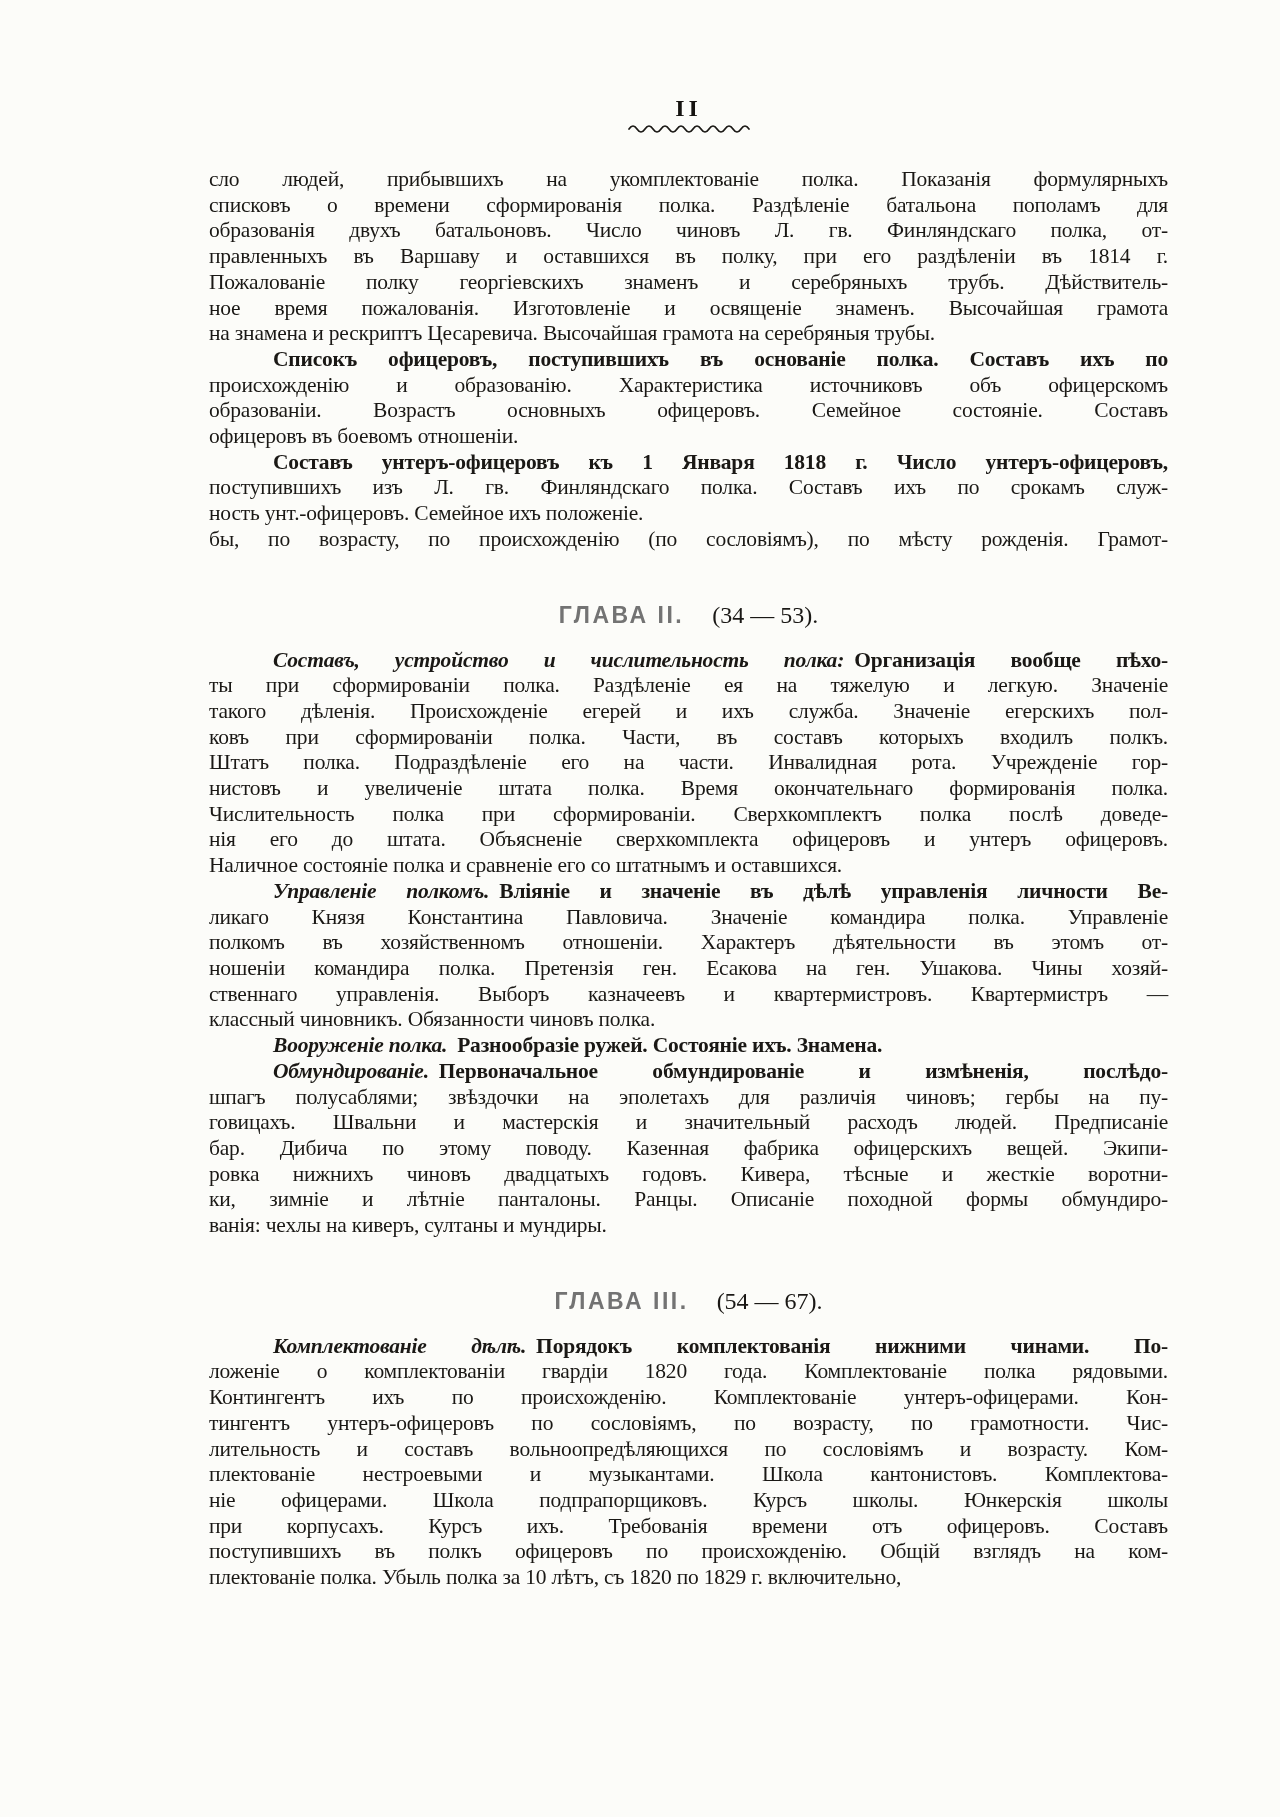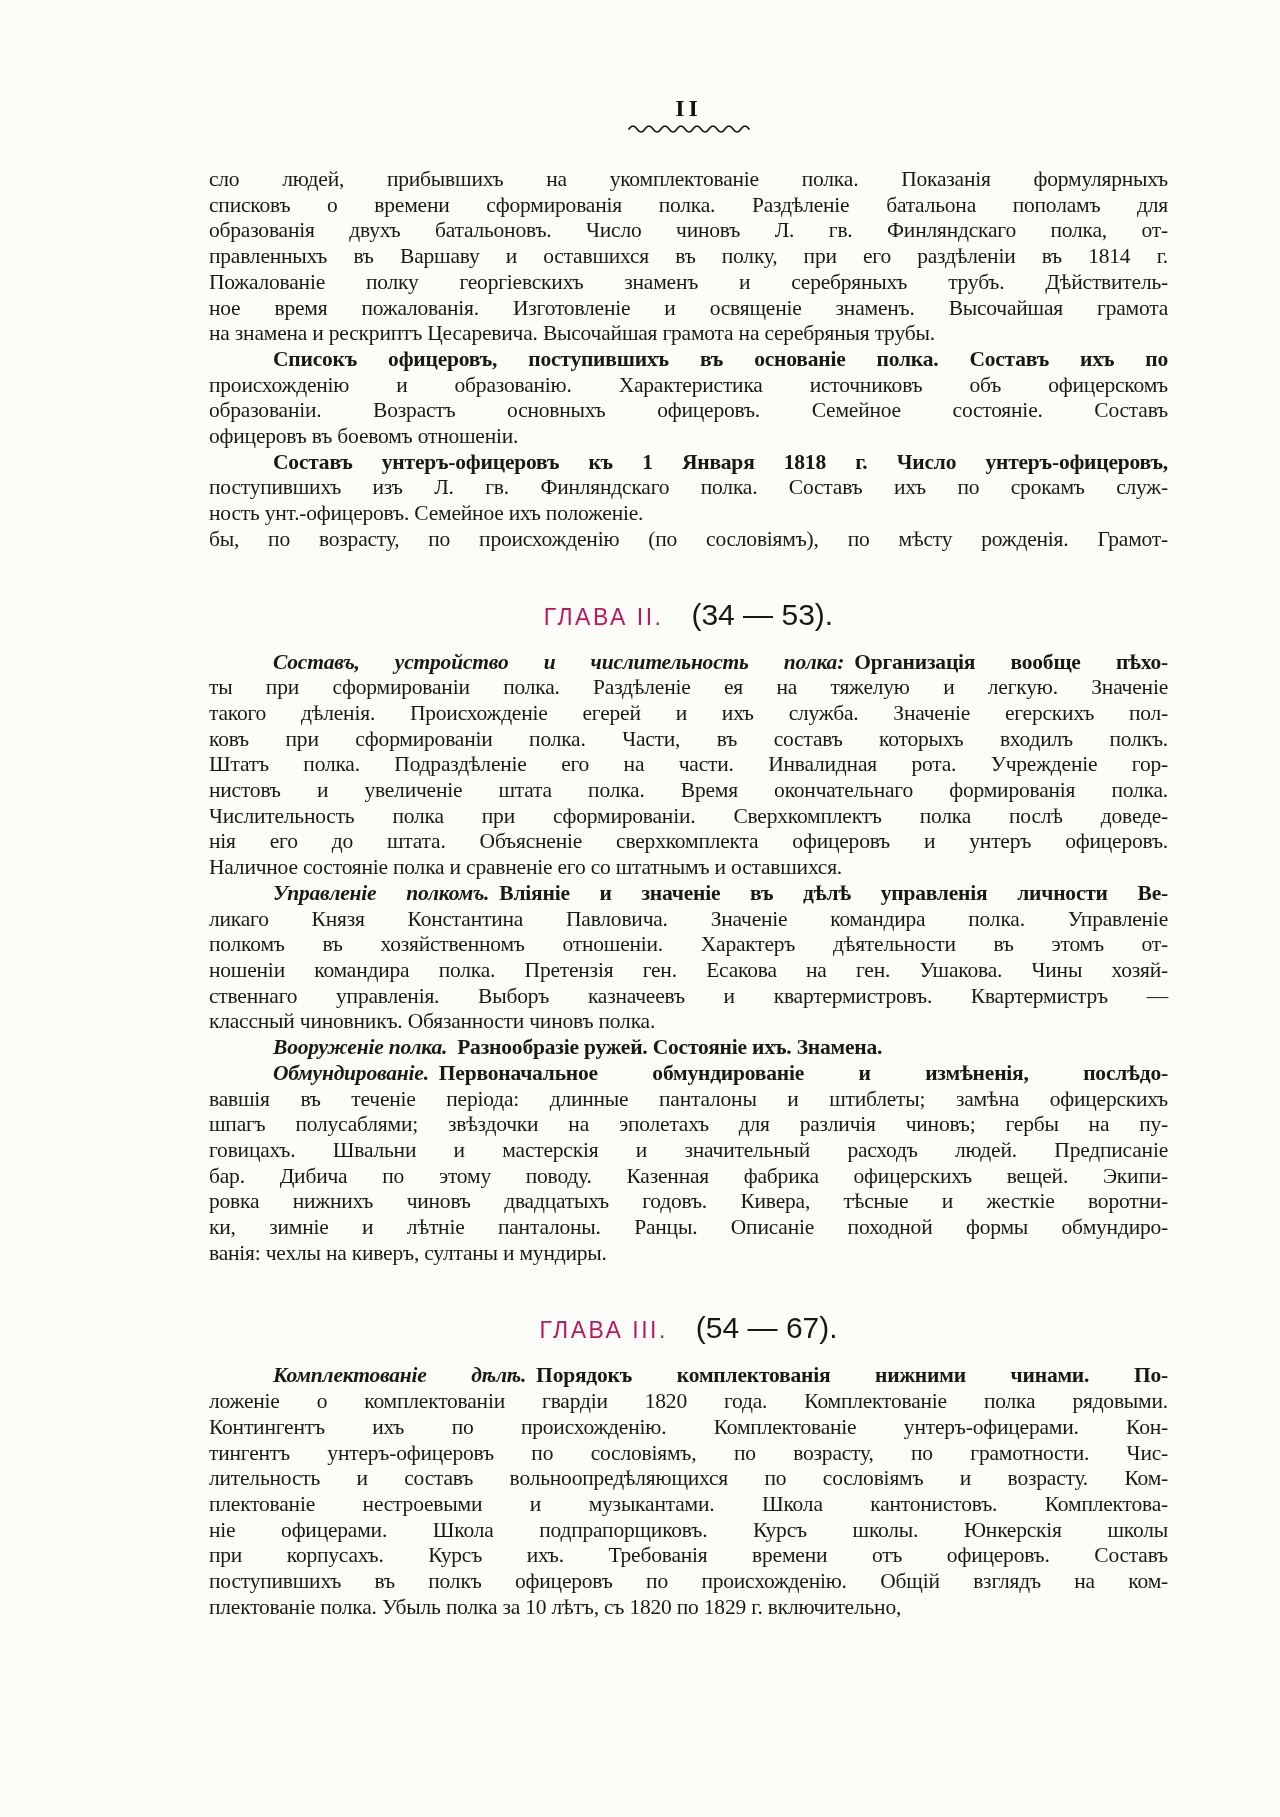--- a/index.html
+++ b/index.html
@@ -55,28 +55,28 @@
   .heading {
     display: flex;
     justify-content: center;
     align-items: baseline;
     gap: 28px;
     margin: 46px 0 17px 0;
     line-height: 32px;
   }
   .heading-label {
     font-family: "Liberation Sans", "DejaVu Sans", sans-serif;
-    font-weight: normal;
+    font-weight: bold;
     font-size: 23px;
     letter-spacing: 2.5px;
-    color: #be185d;
+    color: #737373;
   }
   .heading-range {
-    font-family: Liberation Sans, sans-serif;
-    font-size: 30px;
+    font-family: Liberation Serif, serif;
+    font-size: 24px;
     color: #1a1815;
   }
 </style>
 </head>
 <body>
 
 <div class="page">
 
   <div class="pagenum">II</div>
 
@@ -127,21 +127,20 @@
         <div class="line">полкомъ въ хозяйственномъ отношеніи. Характеръ дѣятельности въ этомъ от-</div>
         <div class="line">ношеніи командира полка. Претензія ген. Есакова на ген. Ушакова. Чины хозяй-</div>
         <div class="line">ственнаго управленія. Выборъ казначеевъ и квартермистровъ. Квартермистръ —</div>
         <div class="line last">классный чиновникъ. Обязанности чиновъ полка.</div>
       </div>
       <div class="paragraph">
         <div class="line first last"><em>Вооруженіе полка.</em><span>Разнообразіе ружей. Состояніе ихъ. Знамена.</span></div>
       </div>
       <div class="paragraph">
         <div class="line first"><em>Обмундированіе.</em><span>Первоначальное обмундированіе и измѣненія, послѣдо-</span></div>
-        <div class="line">вавшія въ теченіе періода: длинные панталоны и штиблеты; замѣна офицерскихъ</div>
         <div class="line">шпагъ полусаблями; звѣздочки на эполетахъ для различія чиновъ; гербы на пу-</div>
         <div class="line">говицахъ. Швальни и мастерскія и значительный расходъ людей. Предписаніе</div>
         <div class="line">бар. Дибича по этому поводу. Казенная фабрика офицерскихъ вещей. Экипи-</div>
         <div class="line">ровка нижнихъ чиновъ двадцатыхъ годовъ. Кивера, тѣсные и жесткіе воротни-</div>
         <div class="line">ки, зимніе и лѣтніе панталоны. Ранцы. Описаніе походной формы обмундиро-</div>
         <div class="line last">ванія: чехлы на киверъ, султаны и мундиры.</div>
       </div>
       <div class="heading">
         <span class="heading-label">ГЛАВА III.</span>
         <span class="heading-range">(54 — 67).</span>

